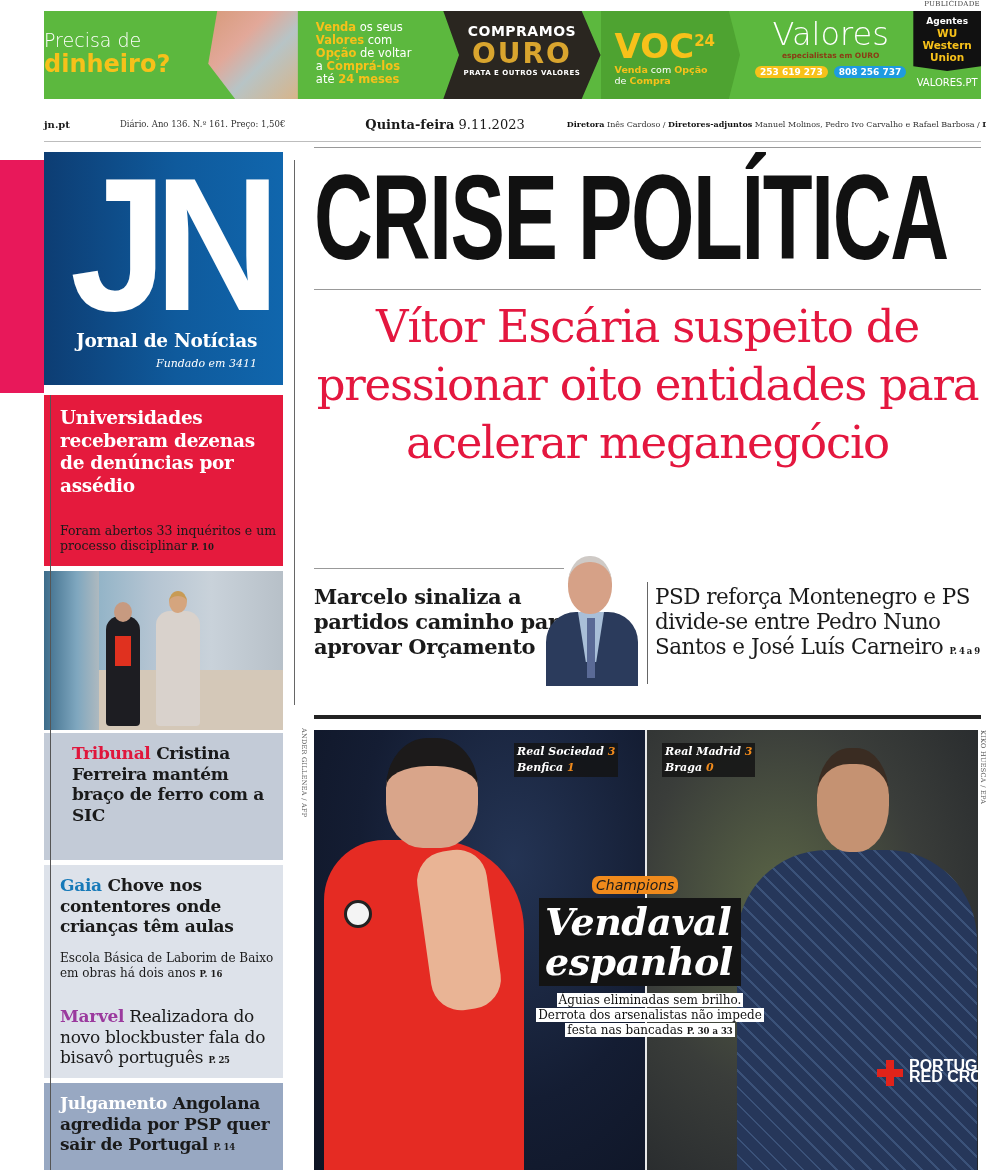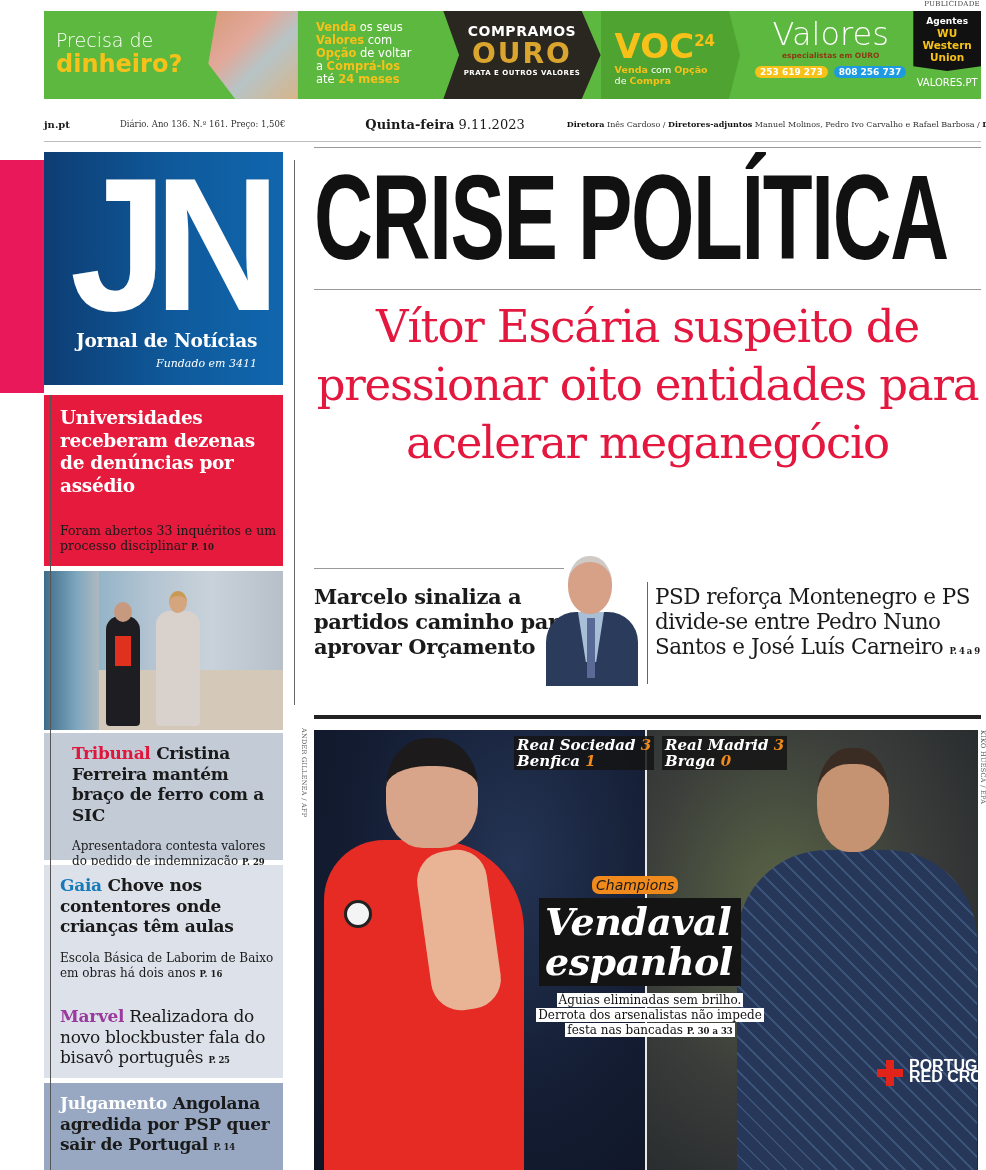--- a/index.html
+++ b/index.html
@@ -3,21 +3,21 @@
 <meta charset="utf-8">
 <style>
   * { box-sizing: border-box; margin: 0; padding: 0; }
   html, body { width: 986px; height: 1170px; overflow: hidden; background: #ffffff; }
   body { position: relative; font-family: "DejaVu Serif", serif; color: #1a1a1a; }
 
   
   .ad-label { position: absolute; right: 6px; top: 0; font-size: 7px; letter-spacing: 0.3px; color: #444; font-family: "DejaVu Serif", serif; }
   .ad { position: absolute; left: 44px; top: 11px; width: 937px; height: 88px; background: #5cb83e; overflow: hidden; display: flex; font-family: "DejaVu Sans", sans-serif; }
   .ad-seg { position: relative; height: 100%; }
-  .ad-s1 { width: 165px; padding: 18px 0 0 12px; color: #fff; }
+  .ad-s1 { width: 165px; padding: 18px 0 0 0; color: #fff; }
   .ad-s1 .l1 { font-size: 19px; font-weight: 300; line-height: 22px; }
   .ad-s1 .l2 { font-size: 24px; font-weight: 800; color: #f7c11a; line-height: 26px; }
   .ad-money { width: 90px; background: linear-gradient(135deg, #d79a7a 0%, #e2a899 35%, #b7c4c6 60%, #d7b48a 100%); clip-path: polygon(10% 0, 100% 0, 100% 100%, 30% 100%, 0 60%); }
   .ad-s2 { width: 146px; padding: 10px 0 0 18px; color: #fff; font-size: 11.5px; line-height: 13px; }
   .ad-s2 b { color: #f7c11a; }
   .ad-s3 { width: 158px; background: #2a2620; color: #fff; text-align: center; padding-top: 12px; clip-path: polygon(0 0, 88% 0, 100% 50%, 88% 100%, 0 100%, 10% 50%); }
   .ad-s3 .c1 { font-size: 14px; font-weight: 700; letter-spacing: 0.5px; }
   .ad-s3 .c2 { font-size: 28px; font-weight: 900; color: #d9a52e; line-height: 30px; letter-spacing: 2px; }
   .ad-s3 .c3 { font-size: 7px; font-weight: 700; letter-spacing: 0.5px; }
   .ad-s4 { width: 140px; background: #4ea331; padding: 12px 0 0 14px; color: #fff; clip-path: polygon(0 0, 92% 0, 100% 50%, 92% 100%, 0 100%); }
@@ -107,21 +107,21 @@
   .benfica-head { position: absolute; left: 72px; top: 8px; width: 92px; height: 110px; background: #d9a58a; border-radius: 45% 45% 40% 40%; border-top: 28px solid #1c1a1a; }
   .benfica-arm { position: absolute; left: 110px; top: 120px; width: 70px; height: 160px; background: #e9b495; border-radius: 30px; transform: rotate(-8deg); }
   .ucl-badge { position: absolute; left: 30px; top: 170px; width: 28px; height: 28px; border-radius: 50%; background: #f4f4f4; border: 3px solid #222; }
   .braga-shirt { position: absolute; left: 90px; top: 120px; width: 240px; height: 320px; background: repeating-linear-gradient(45deg, #26375a 0 10px, #3b5279 10px 12px), #26375a; border-radius: 90px 90px 0 0; }
   .braga-head { position: absolute; left: 170px; top: 18px; width: 72px; height: 104px; background: #c59272; border-radius: 45%; border-top: 16px solid #3a2c22; }
   .red-cross { position: absolute; left: 140px; top: 210px; width: 26px; height: 26px; }
   .red-cross::before { content:""; position:absolute; left:9px; top:0; width:8px; height:26px; background:#e2231a; }
   .red-cross::after { content:""; position:absolute; left:0; top:9px; width:26px; height:8px; background:#e2231a; }
   .rc-text { position: absolute; left: 172px; top: 210px; color: #fff; font-family: "Liberation Sans", sans-serif; font-weight: 700; font-size: 16px; line-height: 11px; }
 
-  .score { position: absolute; top: 6px; background: rgba(20,20,20,0.85); color: #fff; font-weight: 700; font-style: italic; font-size: 15px; line-height: 16px; padding: 1px 3px; }
+  .score { position: absolute; top: 13px; background: rgba(20,20,20,0.85); color: #fff; font-weight: 700; font-style: italic; font-size: 11px; line-height: 16px; padding: 1px 3px; }
   .score .n { color: #f08a1c; }
   .score-l { left: 200px; }
   .score-r { left: 348px; }
 
   .champ-tag { position: absolute; left: 280px; top: 876px; background: #f08a1c; color: #1a1a1a; font-family: "DejaVu Sans", sans-serif; font-style: italic; font-size: 14px; padding: 1px 4px; }
   .vendaval { position: absolute; left: 539px; top: 898px; background: #141414; color: #fff; font-style: italic; font-weight: 700; font-size: 38px; line-height: 40px; padding: 4px 8px 4px 6px; letter-spacing: -0.5px; }
   .vendaval-sub { position: absolute; left: 535px; top: 993px; width: 230px; text-align: center; font-size: 12px; line-height: 15px; color: #111; }
   .vendaval-sub span.line { background: #fff; padding: 0 2px; }
 </style>
 </head>
@@ -196,21 +196,20 @@
       <div class="hd"></div>
       <div class="top"></div>
     </div>
   <div class="p2">
       <div class="hd"></div>
     </div>
 </div>
 
 <div class="box-grey" style="top:733px;height:127px;padding-left:28px;">
   <div class="h"><span class="kicker" style="color:#e0163c">Tribunal</span> <span>Cristina Ferreira mantém braço de ferro com a SIC</span></div>
-  <div class="s"><span>Apresentadora contesta valores do pedido de indemnização</span> <span class="pg">P. 29</span></div>
 </div>
 
 <div class="box-light" style="top:865px;height:134px;">
   <div class="h"><span class="kicker" style="color:#1679b8">Gaia</span> <span>Chove nos contentores onde crianças têm aulas</span></div>
   <div class="s"><span>Escola Básica de Laborim de Baixo em obras há dois anos</span> <span class="pg">P. 16</span></div>
 </div>
 
 <div class="box-light" style="top:996px;height:82px;">
   <div class="h light"><span class="kicker" style="color:#9b3a9e">Marvel</span> <span>Realizadora do novo blockbuster fala do bisavô português</span> <span class="pg">P. 25</span></div>
 </div>

